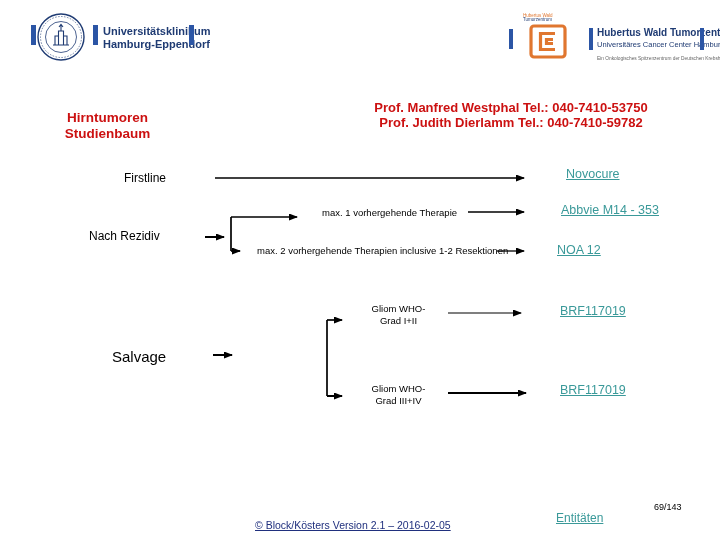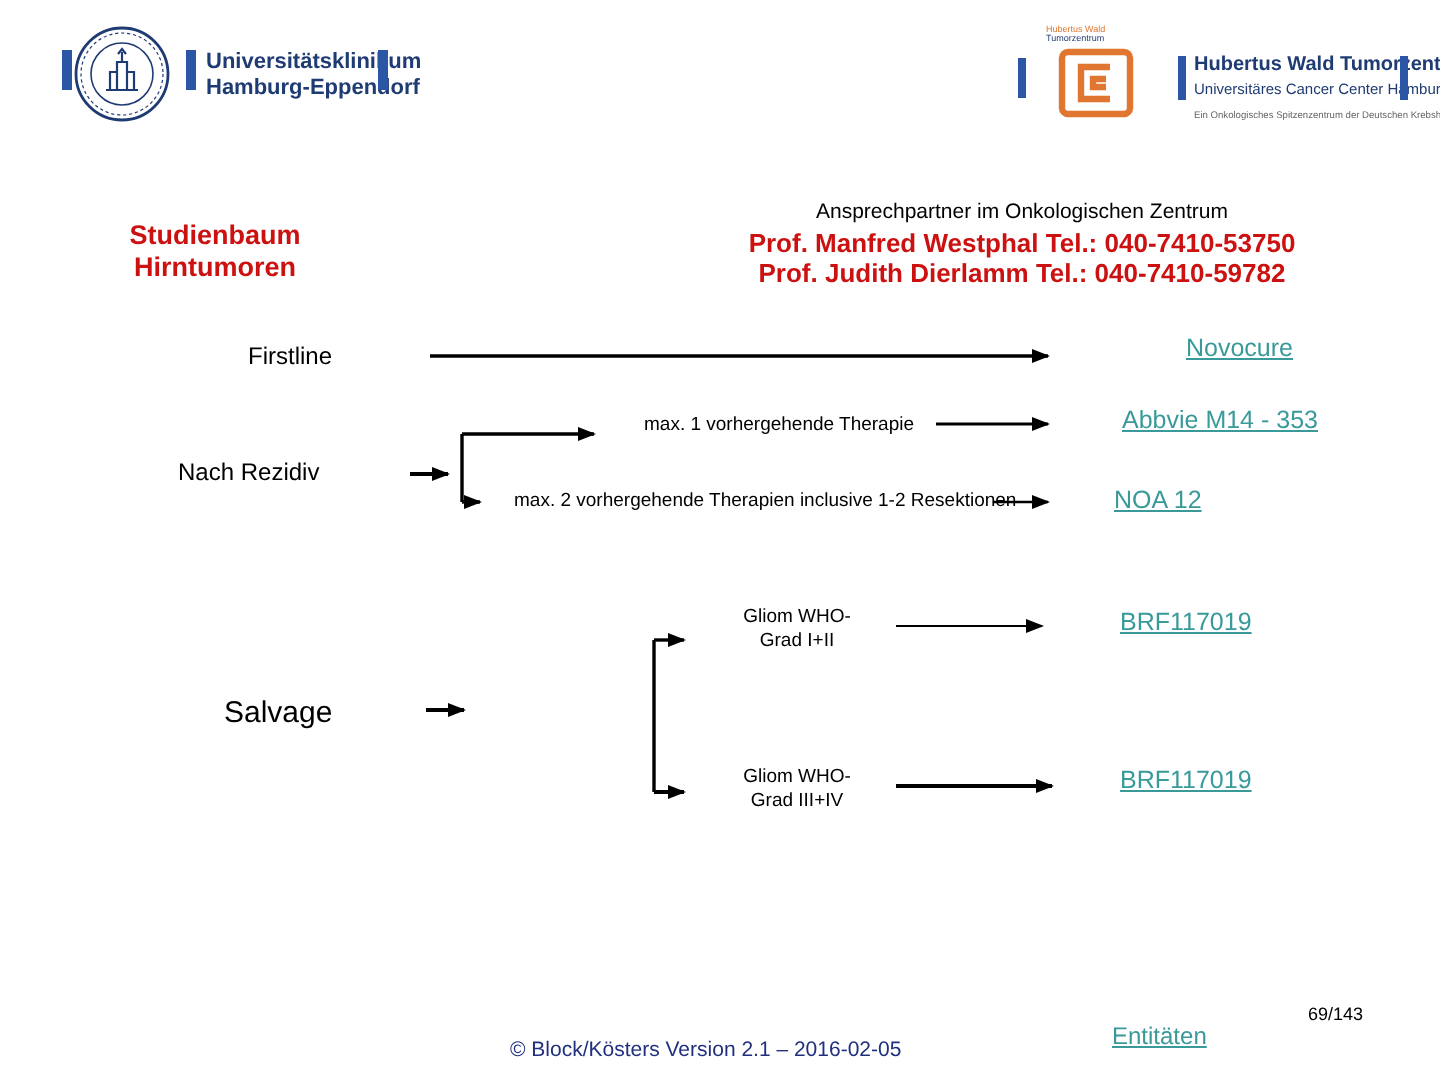--- a/index.html
+++ b/index.html
@@ -11,21 +11,21 @@
   }
   .abs{position:absolute;}
   .arrows{position:absolute;left:0;top:0;width:720px;height:540px;z-index:1;}
   .lbl{position:absolute;z-index:2;white-space:nowrap;}
   .navy{color:#1F3B73;}
   .redb{color:#CC1111;font-weight:bold;}
   .tlink{color:#3A9999;text-decoration:underline;cursor:pointer;}
   .bar{position:absolute;background:#2B55A5;z-index:2;}
   .center{text-align:center;}
   a.tlink{display:inline-block;}
-  .footer-copy{color:#20307E;}
+  .footer-copy{color:#20307E;text-decoration:underline;}
 </style>
 </head>
 <body>
 
 <div class="slide">
 
   <svg class="arrows" width="720" height="540" viewBox="0 0 720 540">
     <defs>
       <marker id="ah" markerWidth="9" markerHeight="7" refX="8" refY="3.5" orient="auto" markerUnits="userSpaceOnUse">
         <polygon points="0 0, 9 3.5, 0 7" fill="#000"></polygon>
@@ -70,32 +70,31 @@
     <path d="M26 9.5 H11.5 V25.5 H26" fill="none" stroke="#E0762F" stroke-width="3.2"></path>
     <path d="M24 15.5 H17.5 V19.5 H24" fill="none" stroke="#E0762F" stroke-width="3.2"></path>
   </svg>
   <div class="bar" style="left:589px;top:28px;width:4px;height:22px;"></div>
   <div class="lbl navy" style="left:597px;top:27px;font-size:10px;font-weight:bold;">Hubertus Wald Tumorzentrum</div>
   <div class="lbl navy" style="left:597px;top:40px;font-size:7.5px;">Universitäres Cancer Center Hamburg</div>
   <div class="bar" style="left:700px;top:28px;width:4px;height:22px;"></div>
   <div class="lbl" style="left:597px;top:56px;font-size:6px;color:#666;transform:scale(0.8);transform-origin:left top;">Ein Onkologisches Spitzenzentrum der Deutschen Krebshilfe</div>
 
   <div class="lbl redb center" style="left:20px;top:110px;width:175px;font-size:13.5px;line-height:16px;">
+    <span style="display:block;">Hirntumoren</span>
     <span style="display:block;">Studienbaum</span>
-    <span style="display:block;">Hirntumoren</span>
   </div>
 
   <div class="lbl center" style="left:330px;top:100px;width:362px;white-space:normal;">
-    <div style="font-size:10.5px;color:#000;margin-bottom:2px;">Ansprechpartner im Onkologischen Zentrum</div>
     <div class="redb" style="font-size:13px;line-height:15px;">Prof. Manfred Westphal Tel.: 040-7410-53750</div>
     <div class="redb" style="font-size:13px;line-height:15px;">Prof. Judith Dierlamm Tel.: 040-7410-59782</div>
   </div>
 
   <div class="lbl" style="left:124px;top:171px;font-size:12px;">Firstline</div>
-  <a class="lbl tlink" style="left:593px;top:167px;font-size:12.5px;">Novocure</a>
+  <a class="lbl tlink" style="left:566px;top:167px;font-size:12.5px;">Novocure</a>
 
   <div class="lbl" style="left:322px;top:207px;font-size:9.5px;">max. 1 vorhergehende Therapie</div>
   <a class="lbl tlink" style="left:561px;top:203px;font-size:12.5px;">Abbvie M14 - 353</a>
 
   <div class="lbl" style="left:89px;top:229px;font-size:12px;">Nach Rezidiv</div>
   <div class="lbl" style="left:257px;top:245px;font-size:9.5px;">max. 2 vorhergehende Therapien inclusive 1-2 Resektionen</div>
   <a class="lbl tlink" style="left:557px;top:243px;font-size:12.5px;">NOA 12</a>
 
   <div class="lbl center" style="left:356px;top:303px;width:85px;font-size:9.5px;line-height:12px;">
     <span style="display:block;">Gliom WHO-</span>

